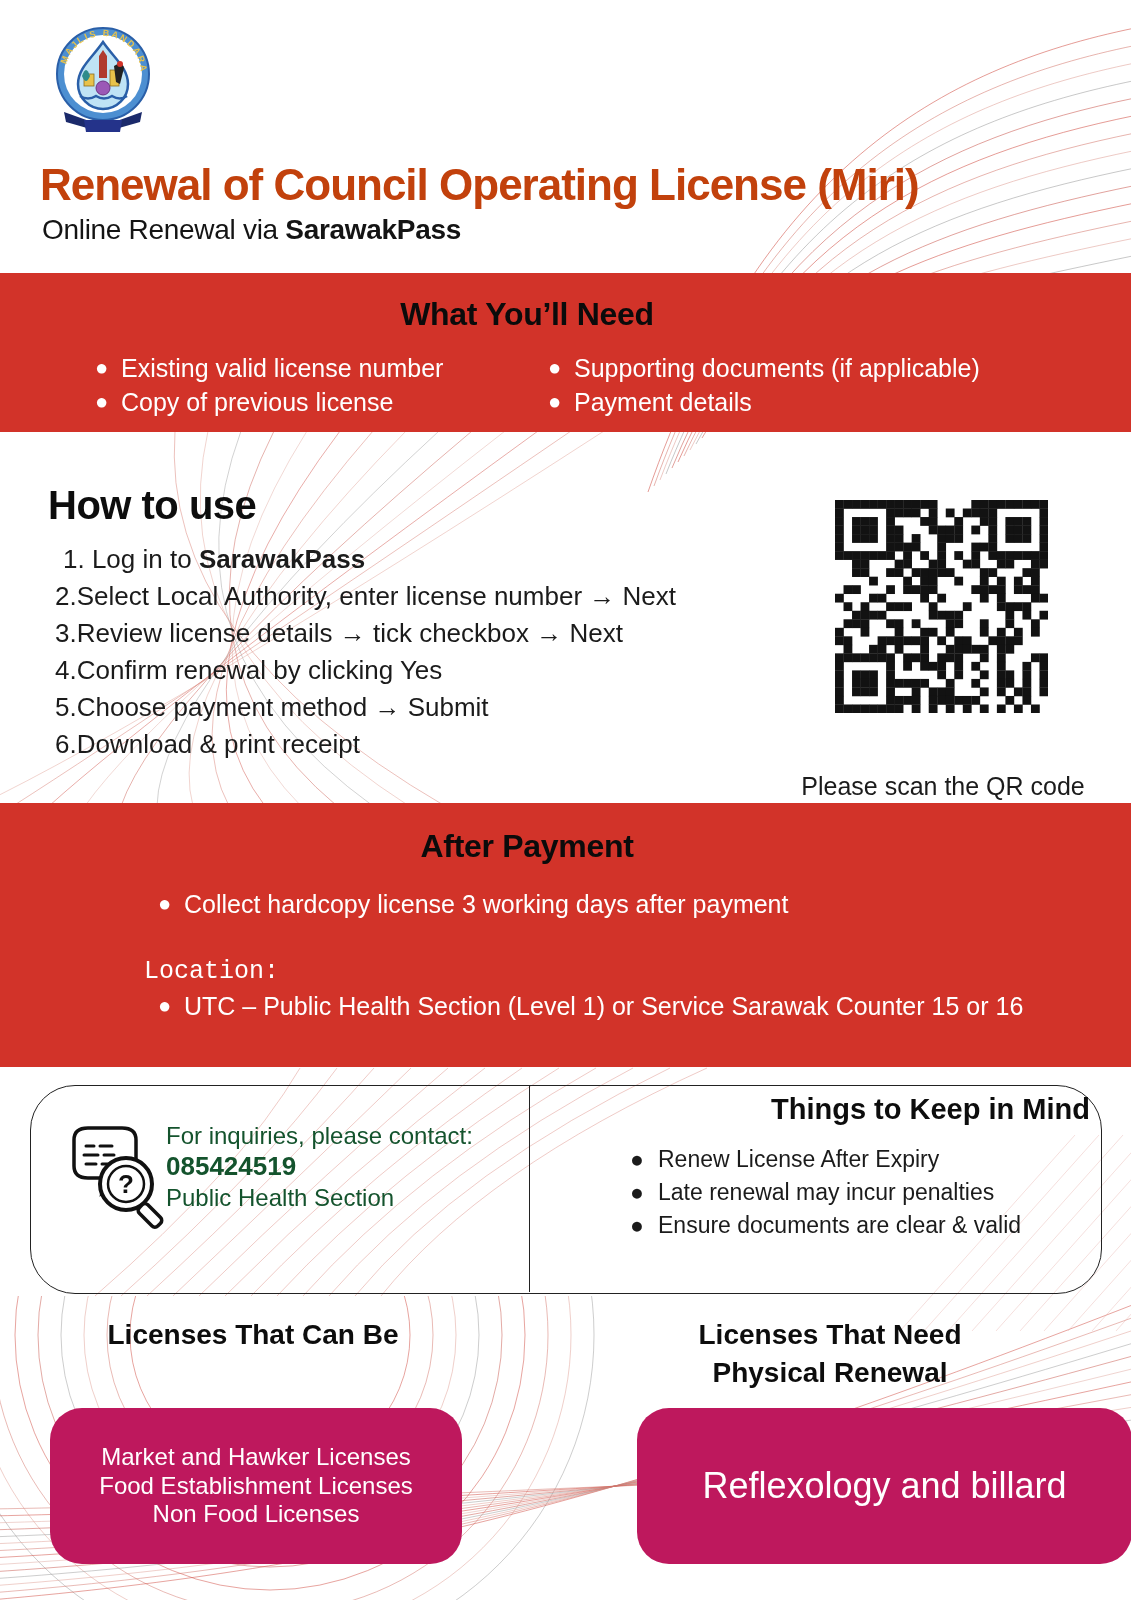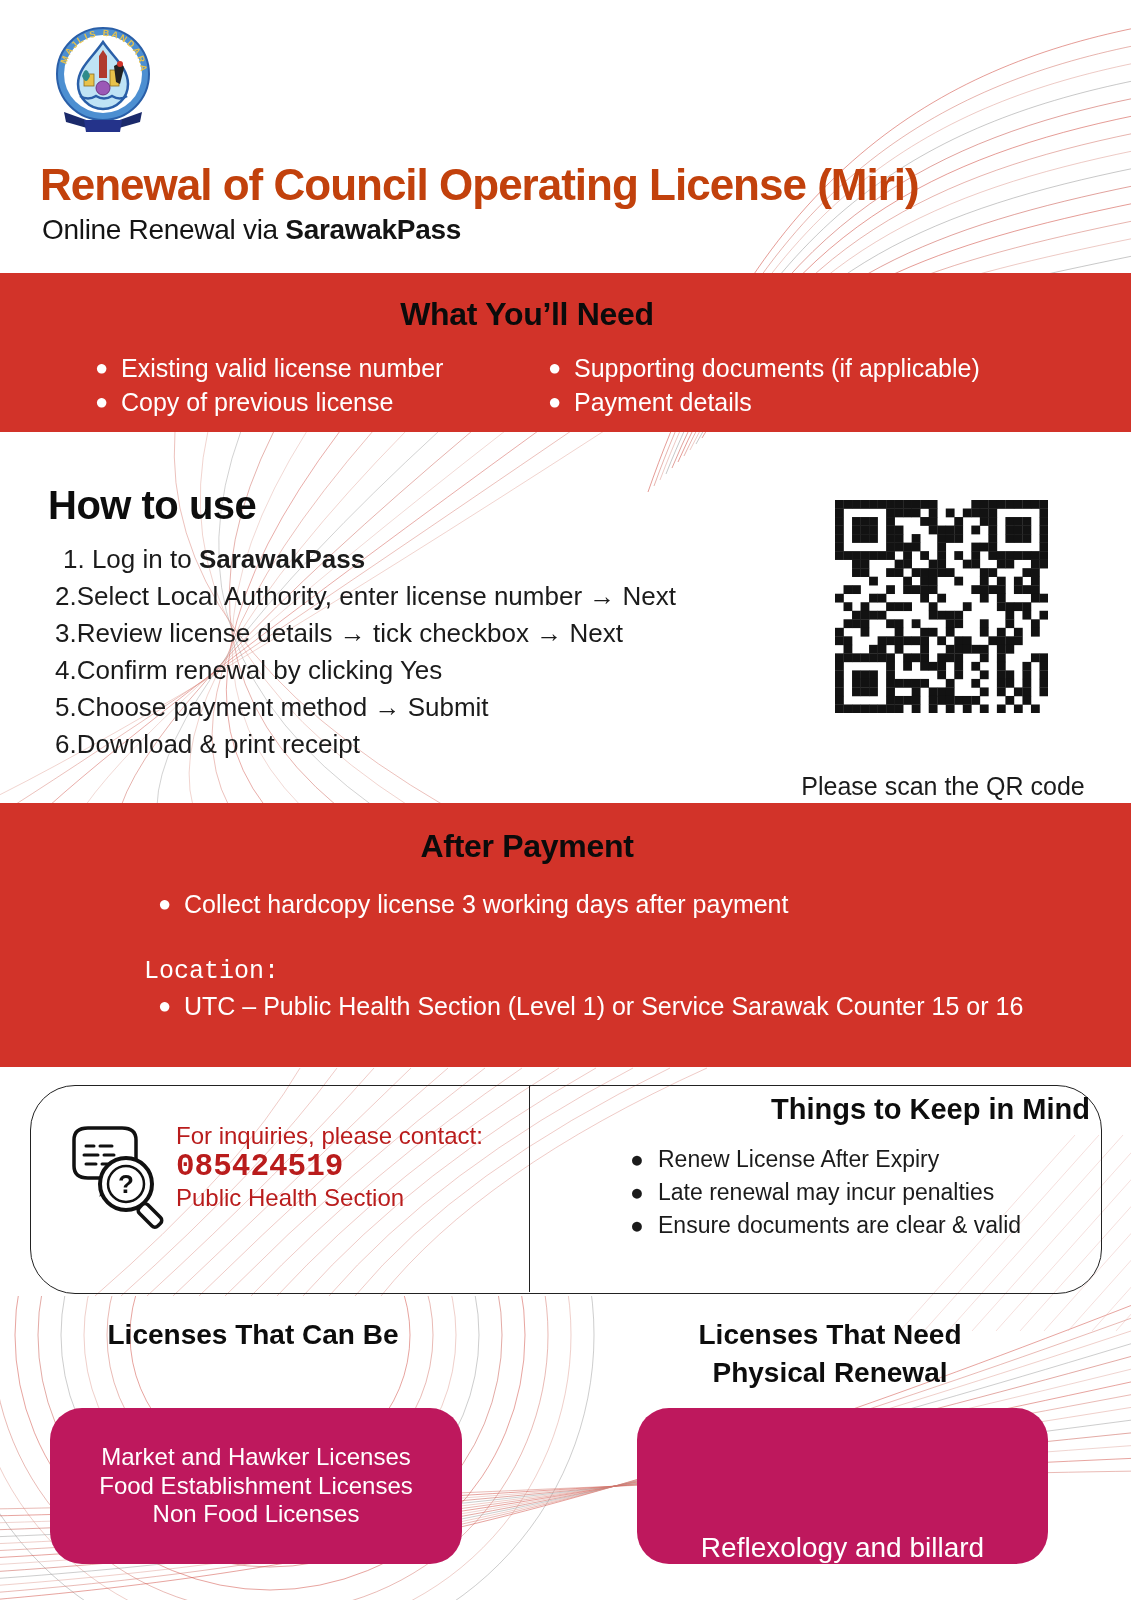--- a/index.html
+++ b/index.html
@@ -32,35 +32,35 @@
   .step-first{padding-left:8px;}
 
   
   #qr{left:835px;top:500px;width:213px;height:213px;}
   .qr-caption{left:778px;top:727px;width:330px;text-align:center;font-size:25px;color:#1b1b1b;margin-top:45px;}
 
   
   .info-box{left:30px;top:1085px;width:1070px;height:207px;border:1.5px solid #222;border-radius:45px;background:transparent;}
   .divider{left:529px;top:1085px;width:0;height:207px;border-left:1.5px solid #222;}
   #contact-icon{left:60px;top:1122px;width:118px;height:120px;}
-  .contact-text{left:176px;top:1120px;font-size:24px;line-height:31px;color:#b91c1c;}
-  .contact-text .phone{font-size:31px;font-weight:800;font-family:Liberation Mono, monospace;}
+  .contact-text{left:166px;top:1120px;font-size:24px;line-height:31px;color:#14532d;}
+  .contact-text .phone{font-size:26px;font-weight:800;}
   .kim-title{left:540px;top:1093px;width:550px;text-align:right;font-size:29px;font-weight:800;color:#0d0d0d;}
   .kim-list{left:630px;top:1143px;font-size:23px;color:#1b1b1b;}
   .kbul{display:flex;align-items:flex-start;height:33px;line-height:33px;}
   .kbul .dot{width:28px;flex:0 0 28px;}
 
   
   .cat-title{top:1316px;text-align:center;font-size:28px;font-weight:800;line-height:38px;color:#0d0d0d;}
   .cat-left{left:75px;width:356px;}
   .cat-right{left:628px;width:404px;}
   .red-card{top:1408px;height:156px;background:#be185d;border-radius:32px;display:flex;flex-direction:column;
             align-items:center;justify-content:center;color:#fff;text-align:center;}
   .card-left{left:50px;width:412px;font-size:24px;line-height:28.5px;}
-  .card-right{left:637px;width:411px;font-size:28px;justify-content:flex-end;}
+  .card-right{left:637px;width:495px;font-size:36px;}
 </style>
 </head>
 <body>
 
 <svg id="decor" viewBox="0 0 1131 1600">
     <path d="M 648 492 C 760 170, 940 68, 1135 28" fill="none" stroke="#cf4a40" stroke-width="1" opacity="0.55"></path>
     <path d="M 654 486 C 764 182, 940 85.5, 1135 45.5" fill="none" stroke="#d4766b" stroke-width="1" opacity="0.55"></path>
     <path d="M 660 480 C 768 194, 940 103, 1135 63" fill="none" stroke="#df9f95" stroke-width="1" opacity="0.55"></path>
     <path d="M 666 474 C 772 206, 940 120.5, 1135 80.5" fill="none" stroke="#9b9b9b" stroke-width="1" opacity="0.55"></path>
     <path d="M 672 468 C 776 218, 940 138, 1135 98" fill="none" stroke="#c8564c" stroke-width="1" opacity="0.55"></path>

